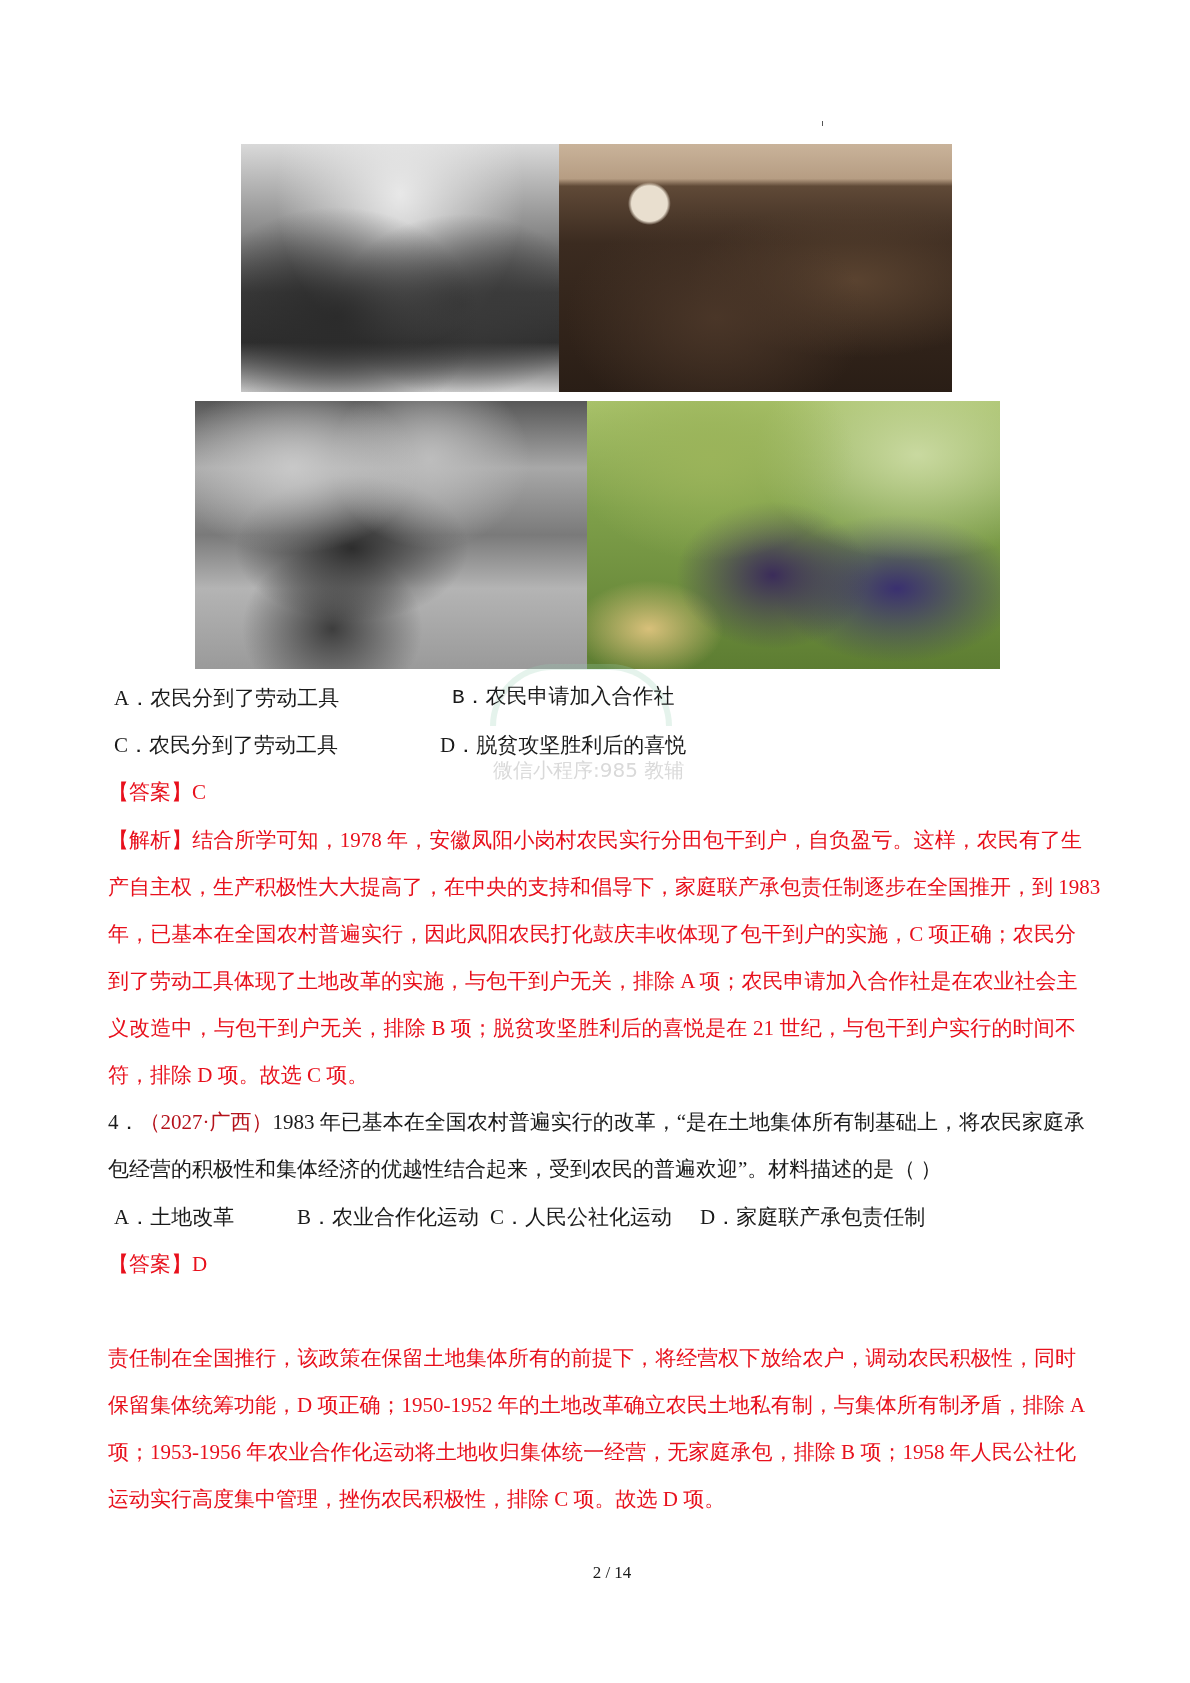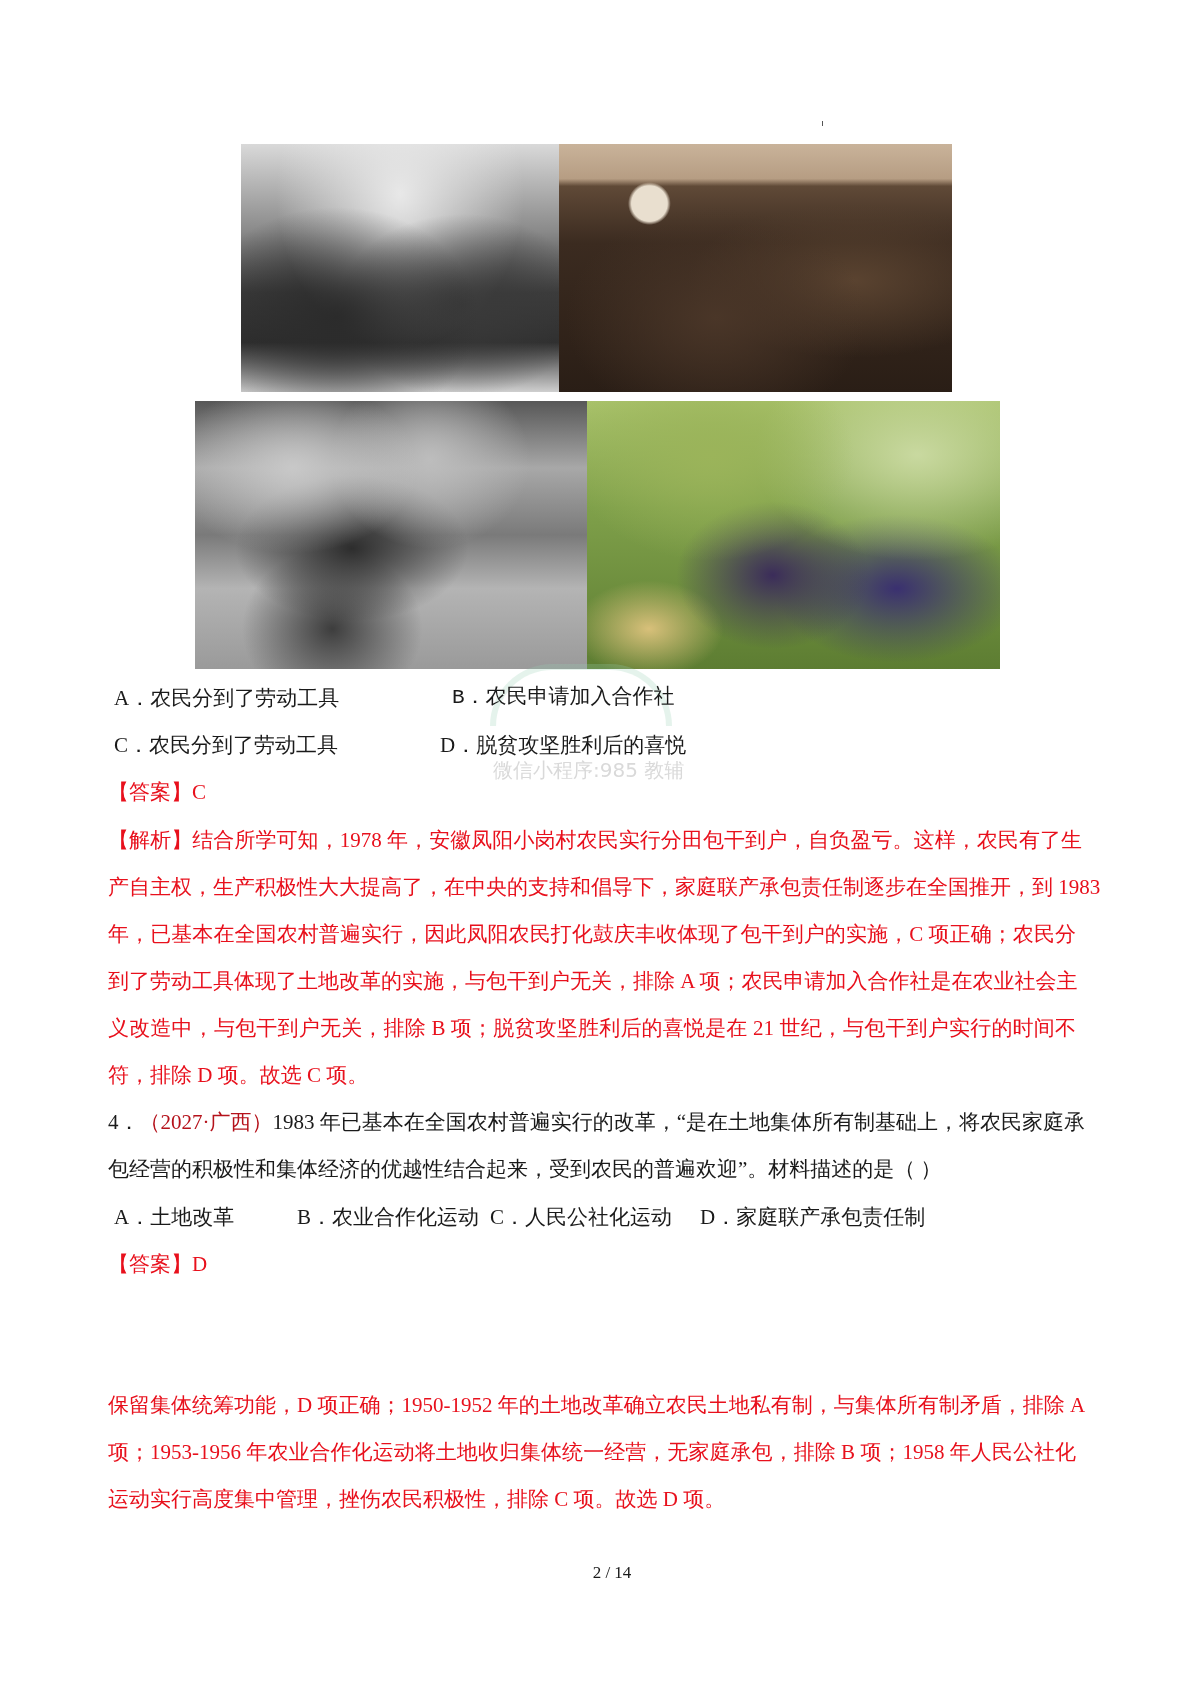--- a/index.html
+++ b/index.html
@@ -124,18 +124,19 @@
     <span>C．</span><span>人民公社化运动</span>
   </div>
   <div class="opt" style="left:700px; top:1203px;">
     <span>D．</span><span>家庭联产承包责任制</span>
   </div>
 
   <div class="line red" style="top:1250px; left:108px;">
     <span>【答案】</span><span>D</span>
   </div>
 
+  <div class="line red justify" style="top:1344px;">责任制在全国推行，该政策在保留土地集体所有的前提下，将经营权下放给农户，调动农民积极性，同时</div>
   <div class="line red justify" style="top:1391px;">保留集体统筹功能，D 项正确；1950-1952 年的土地改革确立农民土地私有制，与集体所有制矛盾，排除 A</div>
   <div class="line red justify" style="top:1438px;">项；1953-1956 年农业合作化运动将土地收归集体统一经营，无家庭承包，排除 B 项；1958 年人民公社化</div>
   <div class="line red" style="top:1485px;">运动实行高度集中管理，挫伤农民积极性，排除 C 项。故选 D 项。</div>
 
   <div class="page-number">2 / 14</div>
 </div>
 
 </body></html>

